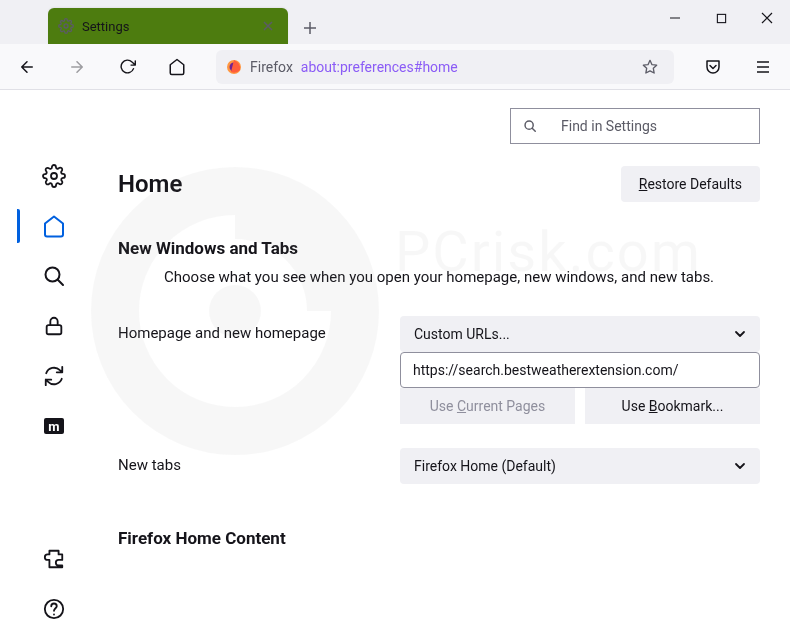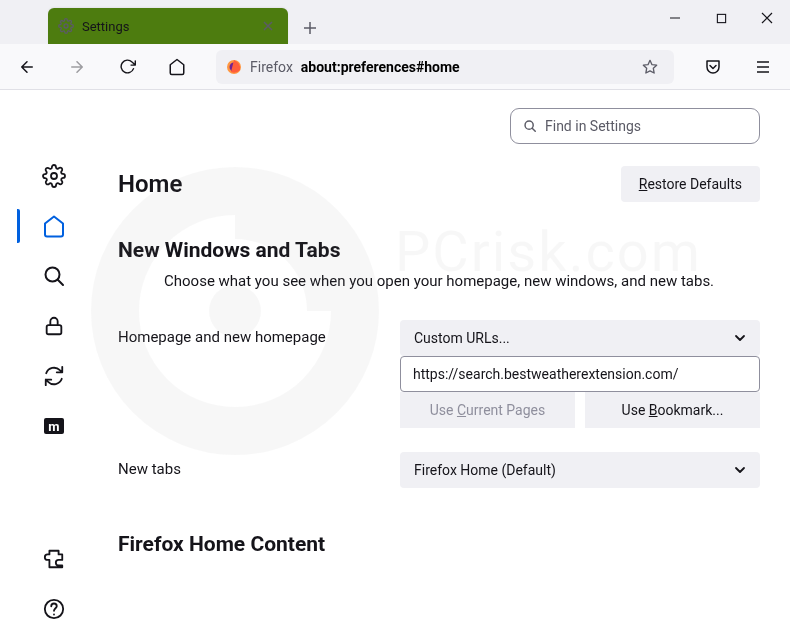--- a/index.html
+++ b/index.html
@@ -15,39 +15,39 @@
 .win-controls { position: absolute; right: 0; top: 0; height: 44px; display: flex; }
 .win-btn { width: 46px; height: 36px; display: flex; align-items: center; justify-content: center; cursor: pointer; }
 
 
 .toolbar { height: 46px; background: #f9f9fb; display: flex; align-items: center; padding: 0 10px; gap: 16px; border-bottom: 1px solid #e0e0e6; }
 .tool-btn { width: 34px; height: 34px; display: flex; align-items: center; justify-content: center; border-radius: 4px; cursor: pointer; }
 .tool-btn.disabled { opacity: 0.4; cursor: default; }
 .urlbar { flex: 1; height: 34px; background: #f0f0f4; border-radius: 6px; display: flex; align-items: center; padding: 0 10px; margin: 0 6px; gap: 8px; }
 .urlbar-icon { width: 16px; height: 16px; display:flex; align-items:center; justify-content:center; }
 .url-context { font-size: 14px; color: #5b5b66; }
-.url-path { font-size: 14px; color: #000000; flex: 1; font-weight: bold; }
+.url-path { font-size: 14px; color: #8b5cf6; flex: 1; }
 .url-star { width: 28px; height: 28px; display:flex; align-items:center; justify-content:center; }
 
 
 .content { display: flex; height: calc(641px - 90px); }
 .sidebar { width: 108px; padding-top: 72px; display: flex; flex-direction: column; align-items: center; gap: 22px; }
 .side-icon { width: 28px; height: 28px; display: flex; align-items: center; justify-content: center; cursor: pointer; position: relative; }
 .side-icon.active { color: #0060df; }
 .side-icon.active::before { content:""; position:absolute; left:-23px; top:-3px; width:3px; height:34px; background:#0060df; border-radius:0 2px 2px 0; }
 
 .main { flex: 1; padding: 18px 30px 0 10px; overflow: hidden; }
 .search-row { display: flex; justify-content: flex-end; margin-bottom: 22px; }
-.settings-search { width: 250px; height: 36px; border: 1px solid #8f8f9d; border-radius: 9px; padding: 0 12px; font-size: 14px; display:flex; align-items:center; gap:8px; color:#5b5b66; }
+.settings-search { width: 250px; height: 36px; border: 1px solid #8f8f9d; border-radius: 0; padding: 0 12px; font-size: 14px; display:flex; align-items:center; gap:24px; color:#5b5b66; }
 
 .header-row { display: flex; justify-content: space-between; align-items: center; margin-bottom: 36px; }
 h1 { font-size: 24px; font-weight: 600; color: #15141a; }
 .restore-btn { height: 36px; padding: 0 18px; background: #f0f0f4; border: none; border-radius: 4px; font-size: 14px; color: #15141a; cursor: pointer; }
 
-h2 { font-size: 21px; font-weight: 700; color: #15141a; margin-bottom: 10px; }
+h2 { font-size: 17px; font-weight: 700; color: #15141a; margin-bottom: 10px; }
 .desc { font-size: 15px; color: #15141a; margin-bottom: 30px; margin-left: 46px; }
 
 .form-row { display: flex; align-items: flex-start; margin-bottom: 12px; }
 .form-label { width: 282px; font-size: 15px; color: #15141a; padding-top: 8px; }
 .form-controls { flex: 1; display: flex; flex-direction: column; }
 .select-box { height: 36px; background: #f0f0f4; border-radius: 4px; display: flex; align-items: center; justify-content: space-between; padding: 0 14px; font-size: 14px; color: #15141a; cursor: pointer; }
 .url-input { height: 36px; border: 1px solid #8f8f9d; border-radius: 4px; padding: 0 12px; font-size: 14px; color: #15141a; width: 100%; }
 .btn-row { display: flex; gap: 10px; }
 .sec-btn { flex: 1; height: 36px; background: #f0f0f4; border: none; border-radius: 0; font-size: 14px; color: #15141a; cursor: pointer; }
 .sec-btn.disabled { color: #8f8f9d; cursor: default; }

